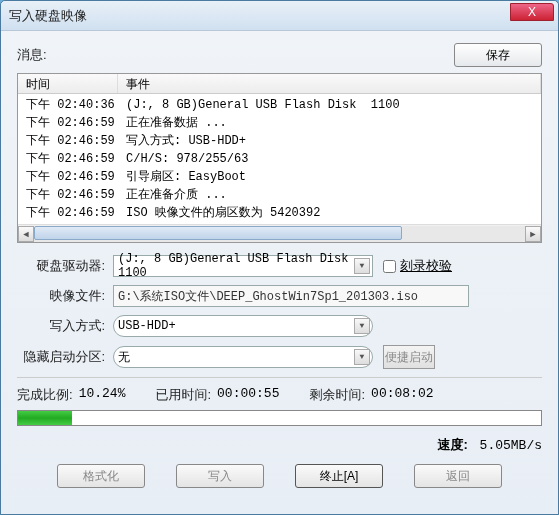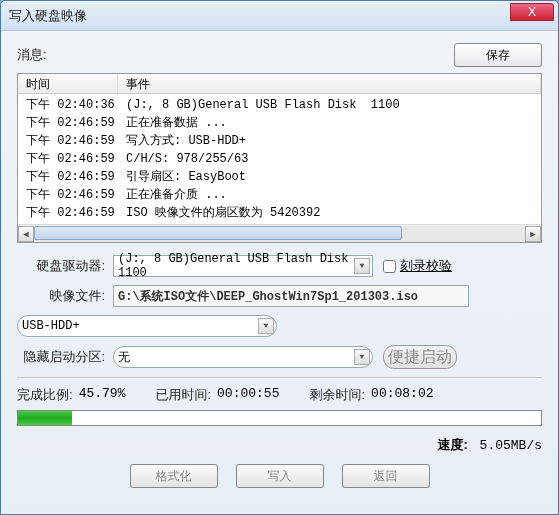--- a/index.html
+++ b/index.html
@@ -25,34 +25,34 @@
 .hscroll .arrow { width: 16px; height: 16px; background: linear-gradient(#fafafa,#dcdcdc); border: 1px solid #aaa; font-size: 9px; text-align: center; line-height: 14px; color: #555; cursor: pointer; }
 .hscroll .track { flex: 1; height: 16px; background: #e8e8e8; position: relative; }
 .hscroll .thumb { position: absolute; left: 0; top: 0; width: 75%; height: 14px; background: linear-gradient(#e0eaf5,#c0d4ea); border: 1px solid #8aa8c8; border-radius: 2px; }
 .form { margin-top: 12px; }
 .form-row { display: flex; align-items: center; margin-bottom: 8px; }
 .form-label { width: 88px; text-align: right; font-size: 13px; color: #222; margin-right: 8px; }
 .combo, .txt { height: 22px; border: 1px solid #9aa; background: #fff; font-family: SimSun, "Courier New", monospace; font-size: 12px; padding: 0 4px; display: flex; align-items: center; position: relative; }
 .combo { width: 260px; }
 .combo.small { width: 260px; border-radius: 11px; }
 .combo .arrow-dn { position: absolute; right: 2px; top: 2px; width: 16px; height: 16px; background: linear-gradient(#f8f8f8,#ddd); border: 1px solid #aaa; font-size: 8px; text-align: center; line-height: 14px; cursor: pointer; color: #555; }
-.txt { width: 356px; background: #f8f8f8; color: #333; font-weight: bold; }
+.txt { width: 356px; background: #f8f8f8; color: #333; }
 .chk-wrap { display: flex; align-items: center; margin-left: 10px; font-size: 13px; text-decoration: underline; }
 .chk-wrap input { margin-right: 4px; }
-.btn-small { width: 74px; height: 24px; background: linear-gradient(#f4f4f4,#e0e0e0); border: 1px solid #999; border-radius: 11px; font-size: 16px; color: #888; cursor: pointer; margin-left: 10px; }
+.btn-small { width: 52px; height: 24px; background: linear-gradient(#f4f4f4,#e0e0e0); border: 1px solid #999; border-radius: 0; font-size: 12px; color: #888; cursor: pointer; margin-left: 10px; }
 hr.sep { border: none; border-top: 1px solid #ccc; margin: 8px 0; }
 .stats { display: flex; font-size: 13px; margin-bottom: 6px; }
 .stats .lbl { color: #222; }
 .stats .val { font-family: SimSun, "Courier New", monospace; margin-left: 6px; margin-right: 30px; }
 .progress { height: 16px; border: 1px solid #888; background: #fff; position: relative; margin-bottom: 10px; }
 .progress .bar { position: absolute; left: 0; top: 0; height: 100%; background: linear-gradient(#4c4,#2a2,#4c4); width: 10.24%; }
 .speed-row { text-align: right; font-size: 13px; margin-bottom: 10px; }
 .speed-row .lbl { margin-right: 8px; font-weight: bold; }
 .speed-row .val { font-family: SimSun, "Courier New", monospace; }
-.actions { display: flex; justify-content: center; gap: 18px; }
+.actions { display: flex; justify-content: center; gap: 31px; }
 .act-btn { width: 88px; height: 24px; background: linear-gradient(#fafafa,#e4e4e4); border: 1px solid #888; border-radius: 3px; font-size: 12px; cursor: pointer; color: #888; }
 .act-btn.enabled { color: #000; border-color: #555; }
 </style>
 </head>
 <body>
 
 <div class="window">
   <div class="titlebar">
     <span class="title">写入硬盘映像</span>
     <div class="close-btn">X</div>
@@ -98,52 +98,54 @@
           <span>刻录校验</span>
         </label>
       </div>
       <div class="form-row">
         <span class="form-label">映像文件:</span>
         <div class="txt">
             <span>G:\系统ISO文件\DEEP_GhostWin7Sp1_201303.iso</span>
           </div>
       </div>
       <div class="form-row">
+        <span class="form-label">写入方式:</span>
         <div class="combo small">
           <span>USB-HDD+</span>
           <div class="arrow-dn">▼</div>
         </div>
       </div>
       <div class="form-row">
         <span class="form-label">隐藏启动分区:</span>
         <div class="combo small">
           <span>无</span>
           <div class="arrow-dn">▼</div>
         </div>
         <button class="btn-small">便捷启动</button>
       </div>
     </div>
 
     <hr class="sep">
 
     <div class="stats">
       <span class="lbl">完成比例:</span>
-      <span class="val">45.79%</span>
+      <span class="val">10.24%</span>
       <span class="lbl">已用时间:</span>
       <span class="val">00:00:55</span>
       <span class="lbl">剩余时间:</span>
       <span class="val" style="margin-right:0">00:08:02</span>
     </div>
     <div class="progress">
       <div class="bar"></div>
     </div>
     <div class="speed-row">
       <span class="lbl">速度:</span>
       <span class="val">5.05MB/s</span>
     </div>
 
     <div class="actions">
       <button class="act-btn">格式化</button>
       <button class="act-btn">写入</button>
+      <button class="act-btn enabled">终止[A]</button>
       <button class="act-btn">返回</button>
     </div>
   </div>
 </div>
 
 </body></html>

